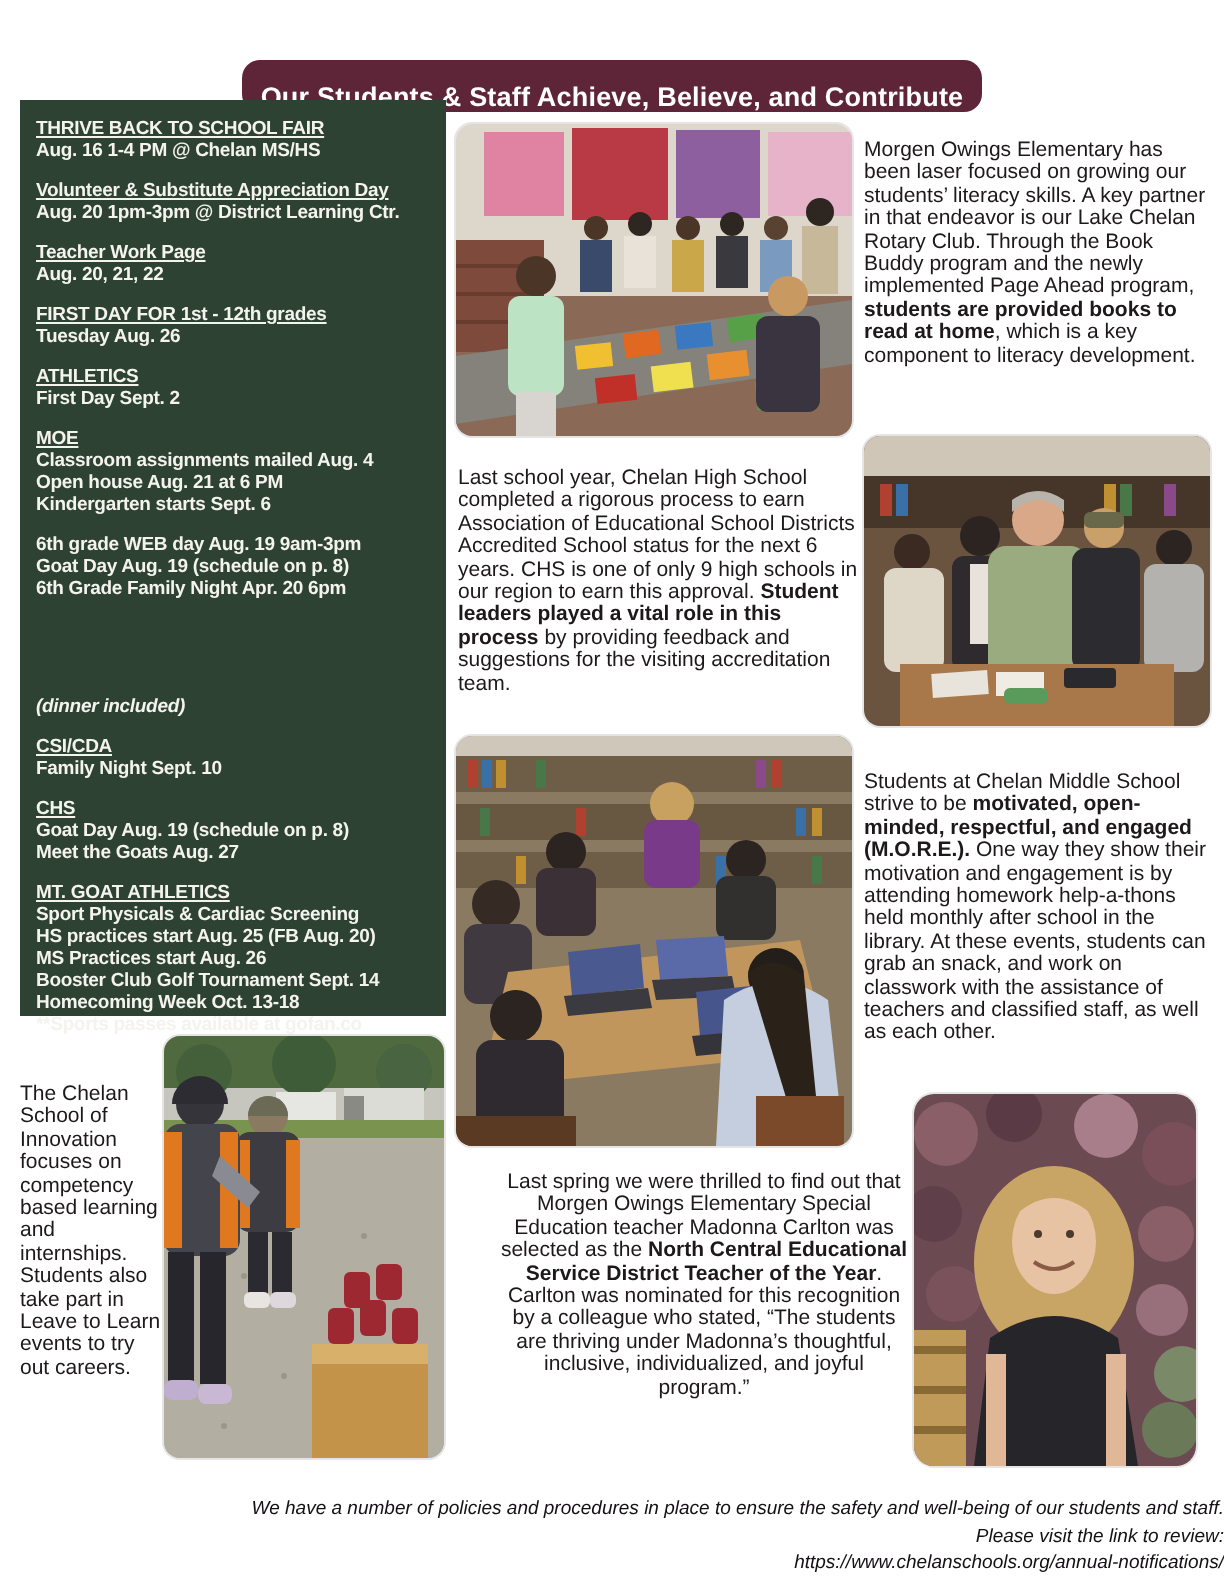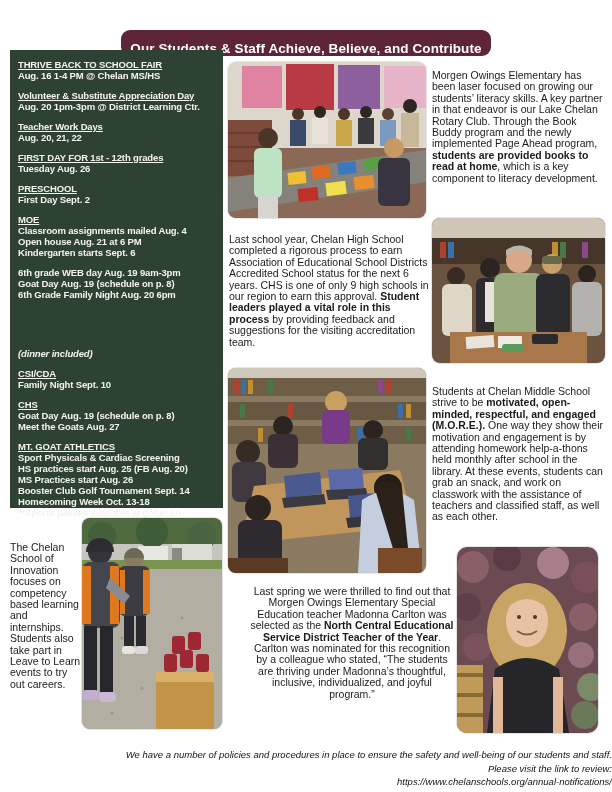--- a/index.html
+++ b/index.html
@@ -56,41 +56,41 @@
   <aside class="sidebar" id="sidebar">
       <div class="sb-sec">
         <div class="sb-head">THRIVE BACK TO SCHOOL FAIR</div>
         <div class="sb-line">Aug. 16 1-4 PM @ Chelan MS/HS</div>
       </div>
       <div class="sb-sec">
         <div class="sb-head">Volunteer &amp; Substitute Appreciation Day</div>
         <div class="sb-line">Aug. 20 1pm-3pm @ District Learning Ctr.</div>
       </div>
       <div class="sb-sec">
-        <div class="sb-head">Teacher Work Days</div>
+        <div class="sb-head">Teacher Work Page</div>
         <div class="sb-line">Aug. 20, 21, 22</div>
       </div>
       <div class="sb-sec">
         <div class="sb-head">FIRST DAY FOR 1st - 12th grades</div>
         <div class="sb-line">Tuesday Aug. 26</div>
       </div>
       <div class="sb-sec">
-        <div class="sb-head">PRESCHOOL</div>
+        <div class="sb-head">ATHLETICS</div>
         <div class="sb-line">First Day Sept. 2</div>
       </div>
       <div class="sb-sec">
         <div class="sb-head">MOE</div>
         <div class="sb-line">Classroom assignments mailed Aug. 4</div>
         <div class="sb-line">Open house Aug. 21 at 6 PM</div>
         <div class="sb-line">Kindergarten starts Sept. 6</div>
       </div>
       <div class="sb-sec">
         <div class="sb-line">6th grade WEB day Aug. 19 9am-3pm</div>
         <div class="sb-line">Goat Day Aug. 19 (schedule on p. 8)</div>
-        <div class="sb-line">6th Grade Family Night Aug. 20 6pm</div>
+        <div class="sb-line">6th Grade Family Night Apr. 20 6pm</div>
         <div class="sb-line it">(dinner included)</div>
       </div>
       <div class="sb-sec">
         <div class="sb-head">CSI/CDA</div>
         <div class="sb-line">Family Night Sept. 10</div>
       </div>
       <div class="sb-sec">
         <div class="sb-head">CHS</div>
         <div class="sb-line">Goat Day Aug. 19 (schedule on p. 8)</div>
         <div class="sb-line">Meet the Goats Aug. 27</div>

